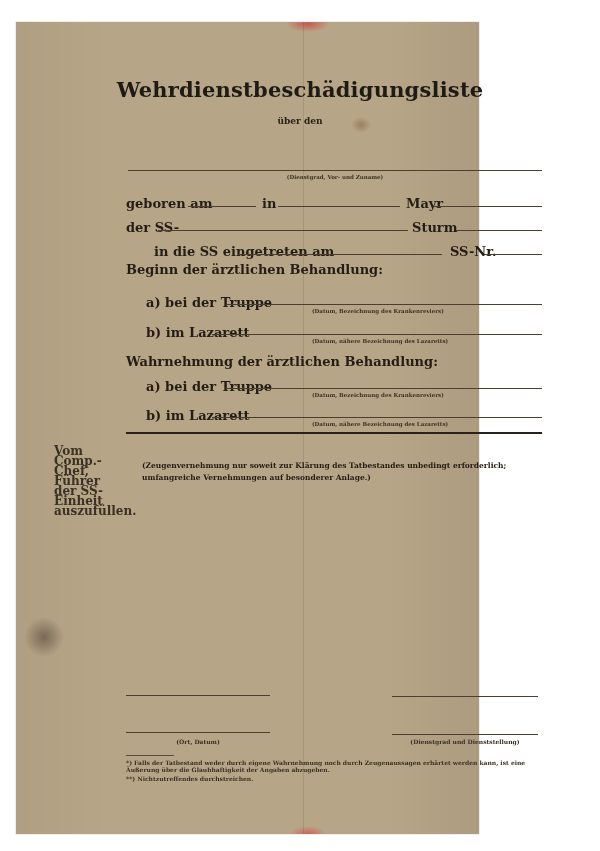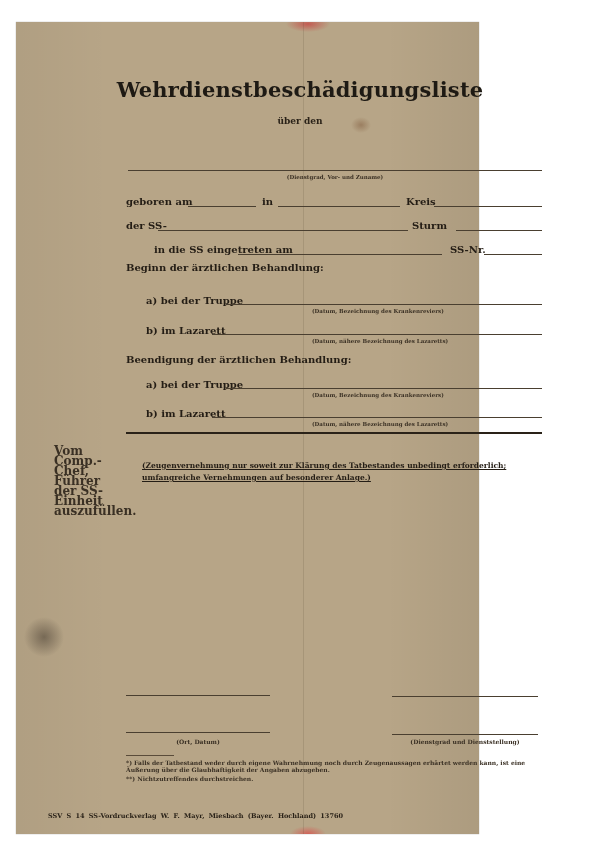--- a/index.html
+++ b/index.html
@@ -18,66 +18,66 @@
              radial-gradient(ellipse 10px 8px at 345px 103px, rgba(120,80,50,.45), rgba(120,80,50,0) 100%),
              linear-gradient(90deg, rgba(0,0,0,.04), rgba(0,0,0,0) 20%, rgba(0,0,0,0) 80%, rgba(0,0,0,.06));
            box-shadow: 0 0 1px rgba(0,0,0,.4); }
   .fold { position:absolute; left:287px; top:0; width:1px; height:812px; background:rgba(90,75,55,.18); }
   .abs { position:absolute; }
   .title { left:0; width:568px; top:55px; text-align:center; font-family:"DejaVu Serif", serif;
            font-weight:bold; font-size:21px; letter-spacing:0.2px; color:#1e1a14; }
   .sub { left:0; width:568px; top:94px; text-align:center; font-size:9px; font-weight:bold; }
   .line { position:absolute; height:1px; background:#4a3f30; }
   .thick { height:2px; background:#2a2218; }
-  .lbl { position:absolute; font-size:10px; font-weight:bold; white-space:nowrap; color:#241d15; }
+  .lbl { position:absolute; font-size:13px; font-weight:bold; white-space:nowrap; color:#241d15; }
   .cap { position:absolute; font-size:5.5px; font-weight:bold; white-space:nowrap; color:#3a3024; text-align:center; }
   .side { position:absolute; left:38px; top:424px; width:70px; font-size:12px; font-weight:bold; line-height:10px; color:#3a3024; }
   .sec { position:absolute; left:112px; top:423px; font-size:10px; font-weight:bold; color:#1e1a14; }
-  .para { position:absolute; font-size:7.5px; font-weight:bold; line-height:12px; color:#241d15;text-decoration:underline; }
+  .para { position:absolute; font-size:7.5px; font-weight:bold; line-height:12px; color:#241d15; }
   .foot { position:absolute; font-size:6px; font-weight:bold; line-height:7px; color:#3a3024; }
   .imprint { position:absolute; left:32px; top:790px; font-size:6.5px; font-weight:bold; color:#2a2218; white-space:nowrap; word-spacing:2px; }
 </style>
 </head>
 <body>
 
 <div class="paper">
   <div class="fold"></div>
 
   <div class="abs title">Wehrdienstbeschädigungsliste</div>
   <div class="abs sub">über den</div>
 
   <div class="line" style="left:112px; top:148px; width:414px;"></div>
   <div class="cap" style="left:112px; top:152px; width:414px;">(Dienstgrad, Vor- und Zuname)</div>
 
   <div class="lbl" style="left:110px; top:174px;">geboren am</div>
   <div class="line" style="left:172px; top:184px; width:68px;"></div>
   <div class="lbl" style="left:246px; top:174px;">in</div>
   <div class="line" style="left:262px; top:184px; width:122px;"></div>
-  <div class="lbl" style="left:390px; top:174px;">Kreis</div>
+  <div class="lbl" style="left:390px; top:174px;">Mayr</div>
   <div class="line" style="left:418px; top:184px; width:108px;"></div>
 
   <div class="lbl" style="left:110px; top:198px;text-align:right;">der SS-</div>
   <div class="line" style="left:142px; top:208px; width:250px;"></div>
   <div class="lbl" style="left:396px; top:198px;">Sturm</div>
   <div class="line" style="left:440px; top:208px; width:86px;"></div>
 
   <div class="lbl" style="left:110px; top:222px;margin-left:28px;">in die SS eingetreten am</div>
   <div class="line" style="left:222px; top:232px; width:204px;"></div>
   <div class="lbl" style="left:434px; top:222px;text-align:center;">SS-Nr.</div>
   <div class="line" style="left:468px; top:232px; width:58px;"></div>
 
   <div class="lbl" style="left:110px; top:240px;">Beginn der ärztlichen Behandlung:</div>
   <div class="lbl" style="left:130px; top:273px;">a) bei der Truppe</div>
   <div class="line" style="left:210px; top:282px; width:316px;"></div>
   <div class="cap" style="left:296px; top:286px;">(Datum, Bezeichnung des Krankenreviers)</div>
   <div class="lbl" style="left:130px; top:303px;">b) im Lazarett</div>
   <div class="line" style="left:196px; top:312px; width:330px;"></div>
   <div class="cap" style="left:296px; top:316px;">(Datum, nähere Bezeichnung des Lazaretts)</div>
 
-  <div class="lbl" style="left:110px; top:332px;">Beendigung der ärztlichen Behandlung:</div>
+  <div class="lbl" style="left:110px; top:332px;">Wahrnehmung der ärztlichen Behandlung:</div>
   <div class="lbl" style="left:130px; top:357px;">a) bei der Truppe</div>
   <div class="line" style="left:210px; top:366px; width:316px;"></div>
   <div class="cap" style="left:296px; top:370px;">(Datum, Bezeichnung des Krankenreviers)</div>
   <div class="lbl" style="left:130px; top:386px;">b) im Lazarett</div>
   <div class="line" style="left:196px; top:395px; width:330px;"></div>
   <div class="cap" style="left:296px; top:399px;">(Datum, nähere Bezeichnung des Lazaretts)</div>
 
   <div class="line thick" style="left:110px; top:410px; width:416px;"></div>
 
   <div class="side">Vom Comp.-Chef, Führer der SS-Einheit auszufüllen.</div>
@@ -89,14 +89,13 @@
   <div class="line" style="left:376px; top:674px; width:146px;"></div>
   <div class="line" style="left:110px; top:710px; width:144px;"></div>
   <div class="line" style="left:376px; top:712px; width:146px;"></div>
   <div class="cap" style="left:110px; top:716px; width:144px; font-size:6px;">(Ort, Datum)</div>
   <div class="cap" style="left:376px; top:716px; width:146px; font-size:6px;">(Dienstgrad und Dienststellung)</div>
 
   <div class="line" style="left:110px; top:733px; width:48px; background:#5a4c3a;"></div>
   <div class="foot" style="left:110px; top:737px; width:418px;">*) Falls der Tatbestand weder durch eigene Wahrnehmung noch durch Zeugenaussagen erhärtet werden kann, ist eine Äußerung über die Glaubhaftigkeit der Angaben abzugeben.</div>
   <div class="foot" style="left:110px; top:753px; width:418px;">**) Nichtzutreffendes durchstreichen.</div>
 
-  <div class="imprint">SSV S 14   SS-Vordruckverlag W. F. Mayr, Miesbach (Bayer. Hochland)   13760</div>
 </div>
 
 </body></html>

